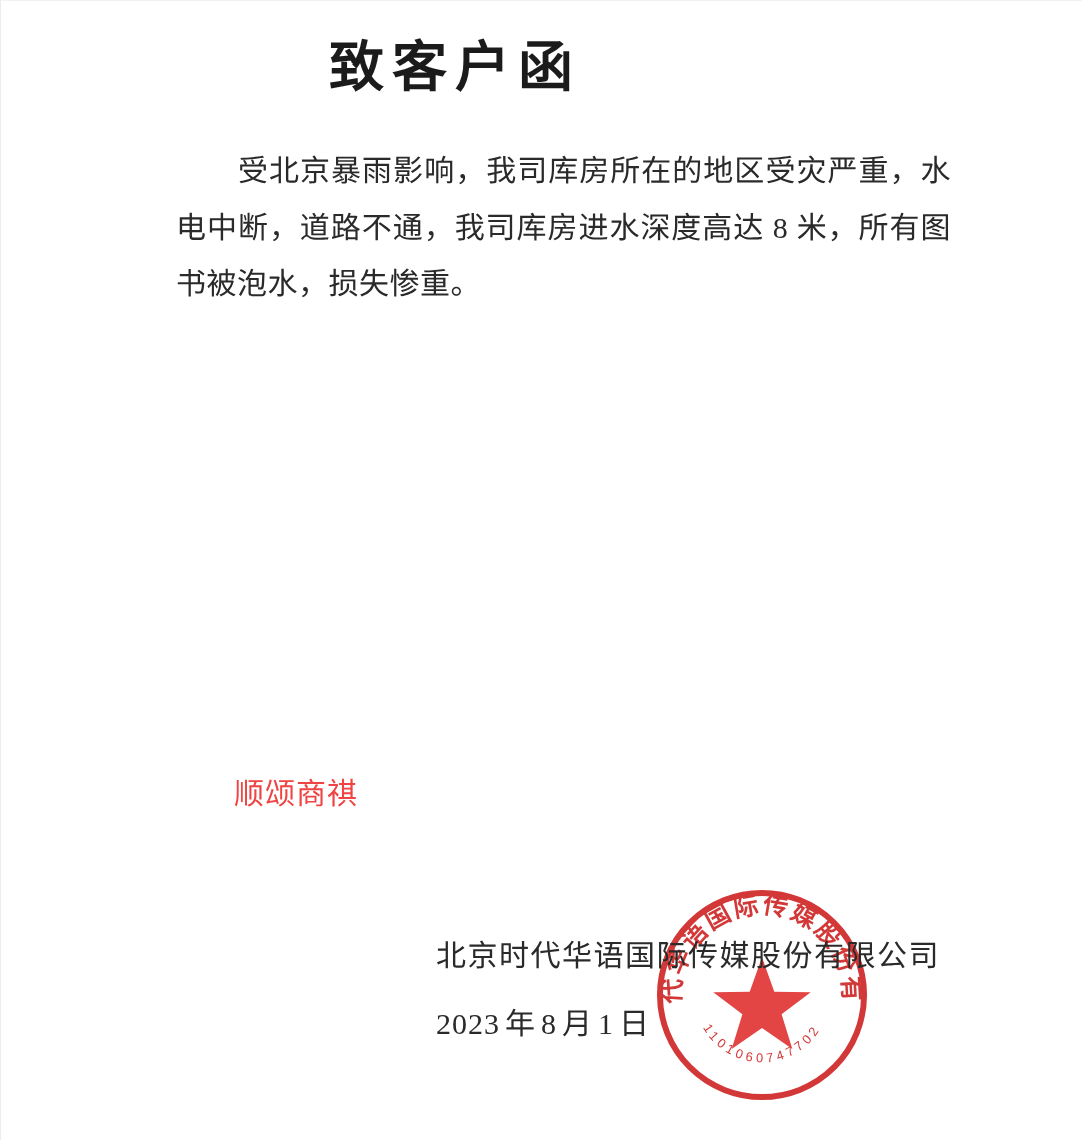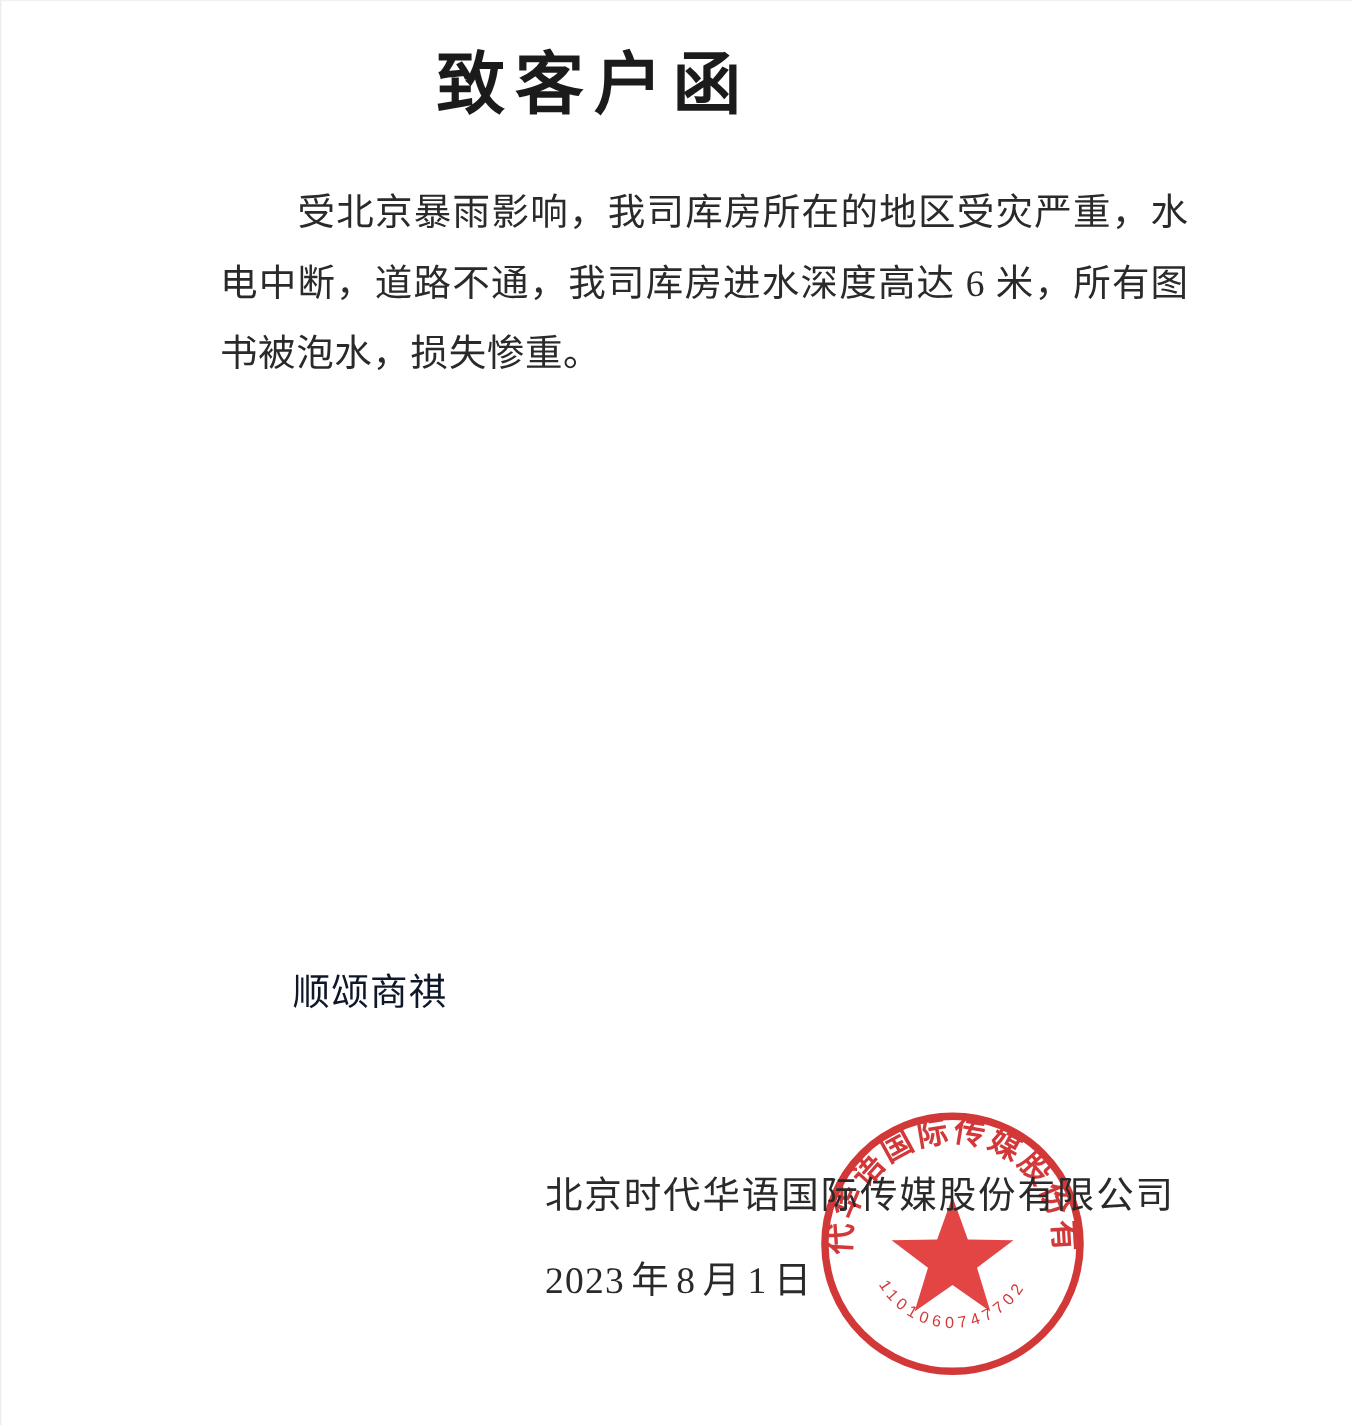--- a/index.html
+++ b/index.html
@@ -29,21 +29,20 @@
     top: 34px;
     width: 900px;
     text-align: center;
     font-family: "Liberation Serif", "DejaVu Serif", serif;
     font-size: 55px;
     font-weight: 700;
     letter-spacing: 8px;
     color: #1b1b1b;
     line-height: 1.2;
     text-indent: 8px;
-    padding-left: 20px;
   }
 
   
   .body-block {
     position: absolute;
     left: 175px;
     top: 142px;
     width: 775px;
   }
   .para {
@@ -62,21 +61,21 @@
   }
 
   
   .closing {
     position: absolute;
     left: 175px;
     top: 768px;
     font-family: "Liberation Serif", "DejaVu Serif", serif;
     font-size: 30px;
     letter-spacing: 1px;
-    color: #0f172a;
+    color: #ef4444;
     text-indent: 58px;
     width: 400px;
   }
 
   
   .sign-block {
     position: absolute;
     right: 142px;
     top: 930px;
     text-align: left;
@@ -115,21 +114,21 @@
   .seal svg { display: block; width: 100%; height: 100%; }
 </style>
 </head>
 <body>
 
 <div class="page">
 
   <div class="doc-title">致客户函</div>
 
   <div class="body-block">
-    <p class="para">受北京暴雨影响，我司库房所在的地区受灾严重，水电中断，道路不通，我司库房进水深度高达 6 米，所有图书被泡水，损失惨重。</p>
+    <p class="para">受北京暴雨影响，我司库房所在的地区受灾严重，水电中断，道路不通，我司库房进水深度高达 8 米，所有图书被泡水，损失惨重。</p>
   </div>
 
   <div class="closing">顺颂商祺</div>
 
   <div class="seal">
     <svg viewBox="0 0 220 220" xmlns="http://www.w3.org/2000/svg" aria-hidden="true">
       <defs>
         <path id="arcTop" d="M 28,110 A 82,82 0 0 1 192,110" fill="none"></path>
         <path id="arcBottom" d="M 42,110 A 68,68 0 0 0 178,110" fill="none"></path>
       </defs>

